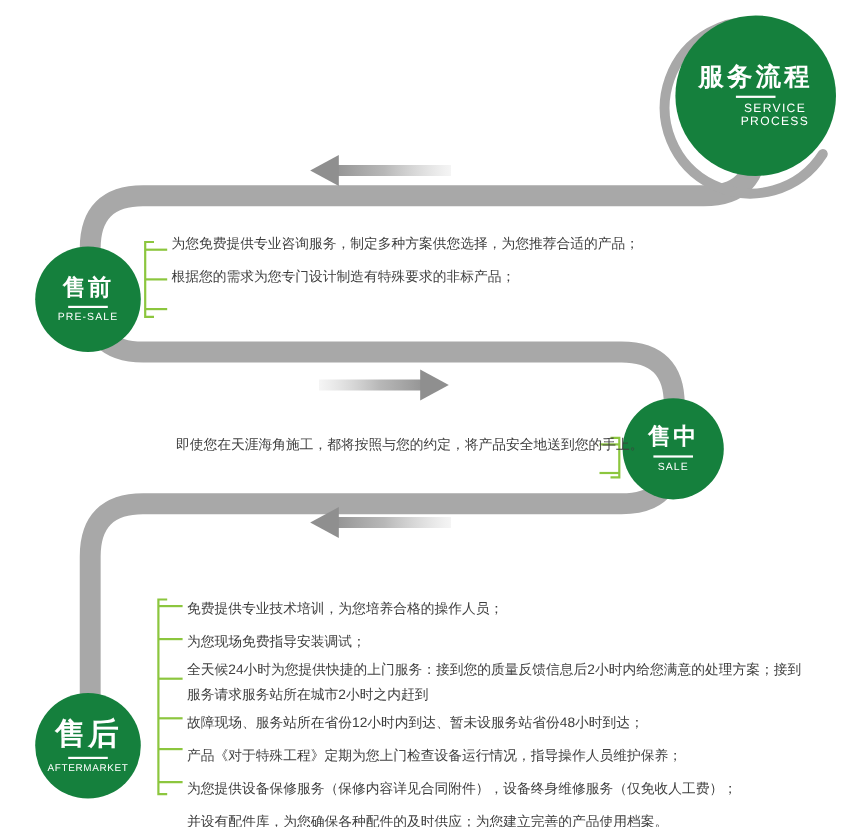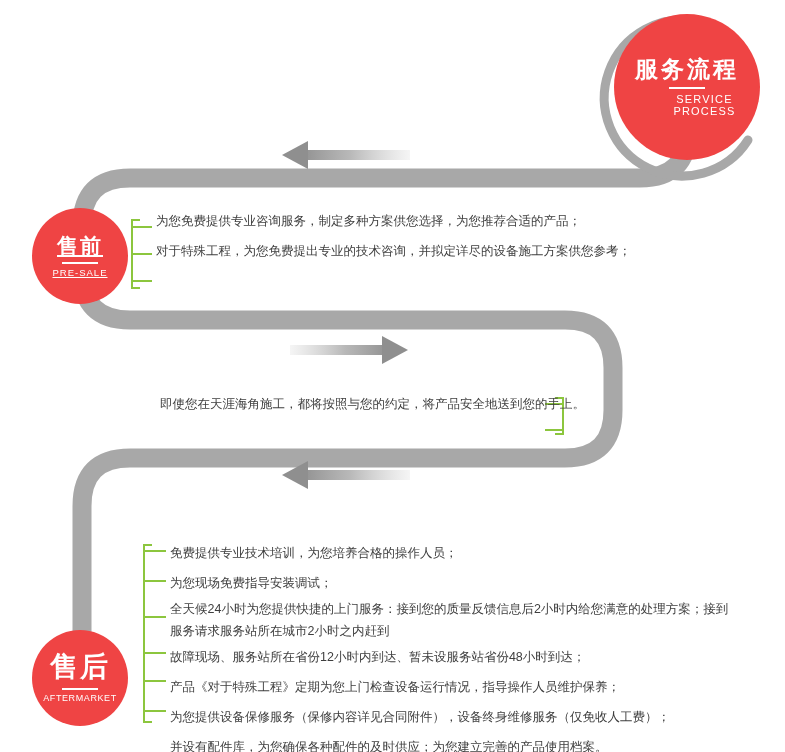--- a/index.html
+++ b/index.html
@@ -22,21 +22,21 @@
     left: 0;
     top: 0;
     width: 785px;
     height: 752px;
   }
 
   
   .node-circle {
     position: absolute;
     border-radius: 50%;
-    background: #ef4444;
+    background: #15803d;
     display: flex;
     flex-direction: column;
     align-items: center;
     justify-content: center;
     color: #ffffff;
     text-align: center;
     box-sizing: border-box;
   }
   .node-title {
     font-size: 22px;
@@ -68,24 +68,23 @@
     letter-spacing: 3px;
   }
   #node-header .node-sub {
     font-size: 11px;
     letter-spacing: 1.2px;
     padding-left: 35px;
   }
 
   #node-presale {
     left: 32px;
-    top: 208px;
+    top: 224px;
     width: 96px;
     height: 96px;
-    text-decoration: underline;
   }
   #node-presale .node-title { font-size: 21px; }
   #node-presale .node-sub { font-size: 9.5px; }
 
   #node-sale {
     left: 566px;
     top: 362px;
     width: 92px;
     height: 92px;
   }
@@ -224,30 +223,35 @@
     <div class="node-rule"></div>
     <div class="node-sub">SERVICE PROCESS</div>
   </div>
 
   <div class="node-circle" id="node-presale">
     <div class="node-title">售前</div>
     <div class="node-rule"></div>
     <div class="node-sub">PRE-SALE</div>
   </div>
 
+  <div class="node-circle" id="node-sale">
+    <div class="node-title">售中</div>
+    <div class="node-rule"></div>
+    <div class="node-sub">SALE</div>
+  </div>
 
   <div class="node-circle" id="node-aftermarket">
     <div class="node-title">售后</div>
     <div class="node-rule"></div>
     <div class="node-sub">AFTERMARKET</div>
   </div>
 
   <div class="text-block" id="block-presale">
     <div class="text-line">为您免费提供专业咨询服务，制定多种方案供您选择，为您推荐合适的产品；</div>
-    <div class="text-line">对于特殊工程，为您免费提出专业的技术咨询，并拟定详尽的设备施工方案供您参考；</div>
+    <div class="text-line">根据您的需求为您专门设计制造有特殊要求的非标产品；</div>
   </div>
 
   <div class="text-block right-align" id="block-sale">
     <div class="text-line">即使您在天涯海角施工，都将按照与您的约定，将产品安全地送到您的手上。</div>
   </div>
 
   <div class="text-block" id="block-aftermarket">
     <div class="text-line">免费提供专业技术培训，为您培养合格的操作人员；</div>
     <div class="text-line">为您现场免费指导安装调试；</div>
     <div class="text-line wrap">全天候24小时为您提供快捷的上门服务：接到您的质量反馈信息后2小时内给您满意的处理方案；接到服务请求服务站所在城市2小时之内赶到</div>

